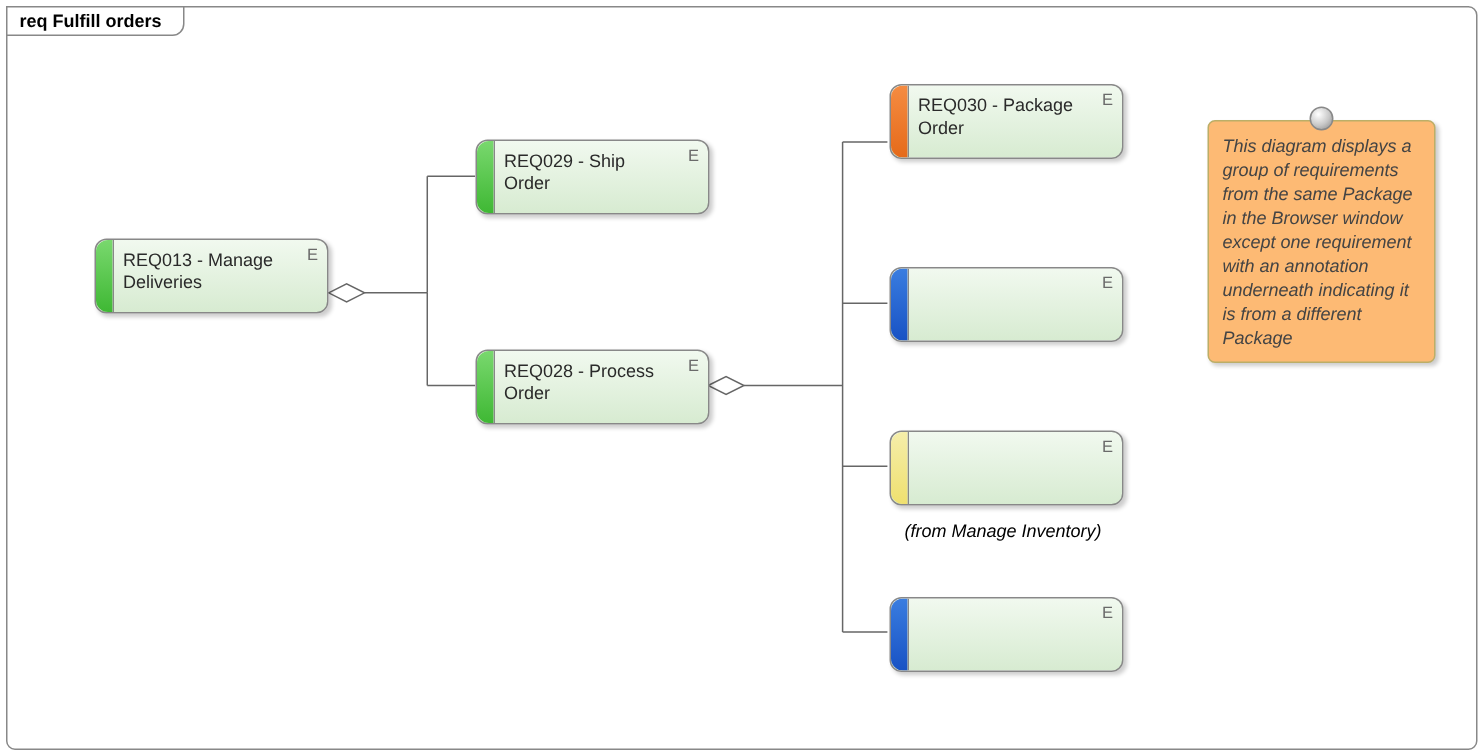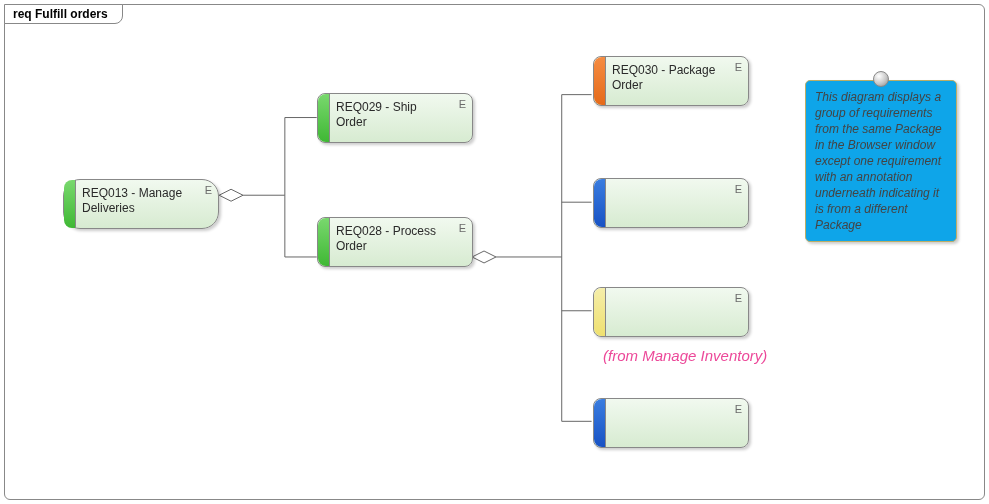--- a/index.html
+++ b/index.html
@@ -58,27 +58,27 @@
   }
   .req-e {
     position: absolute;
     top: 4px; right: 6px;
     font-size: 11px;
     color: #6a6a6a;
   }
   .annotation {
     position: absolute;
     font-style: italic;
-    color: #ec4899;
-    font-size: 15px;
+    color: #000000;
+    font-size: 12px;
   }
   .note {
     position: absolute;
     width: 152px;
-    background: #0ea5e9;
+    background: #fdba74;
     border: 1px solid #bcae67;
     border-radius: 5px;
     box-shadow: 2px 2px 3px rgba(0,0,0,0.2);
     padding: 8px 9px;
     font-style: italic;
     color: #444;
     line-height: 16px;
     font-size: 12px;
   }
   .pin {
@@ -126,33 +126,33 @@
       <line x1="558" y1="90" x2="588" y2="90"></line>
 
       <line x1="558" y1="198" x2="588" y2="198"></line>
 
       <line x1="558" y1="307" x2="588" y2="307"></line>
 
       <line x1="558" y1="418" x2="588" y2="418"></line>
     </g>
   </svg>
 
-  <div class="req-box" style="left:58px; top:174px;border-radius:17px;">
+  <div class="req-box" style="left:58px; top:154px;">
     <div class="req-bar bar-green"></div>
     <div class="req-text">REQ013 - Manage Deliveries</div>
     <div class="req-e">E</div>
   </div>
 
   <div class="req-box" style="left:312px; top:88px;">
     <div class="req-bar bar-green"></div>
     <div class="req-text">REQ029 - Ship Order</div>
     <div class="req-e">E</div>
   </div>
 
-  <div class="req-box" style="left:312px; top:212px;">
+  <div class="req-box" style="left:312px; top:228px;">
     <div class="req-bar bar-green"></div>
     <div class="req-text">REQ028 - Process Order</div>
     <div class="req-e">E</div>
   </div>
 
   <div class="req-box" style="left:588px; top:51px;padding-left:28px;">
     <div class="req-bar bar-orange"></div>
     <div class="req-text">REQ030 - Package Order</div>
     <div class="req-e">E</div>
   </div>

